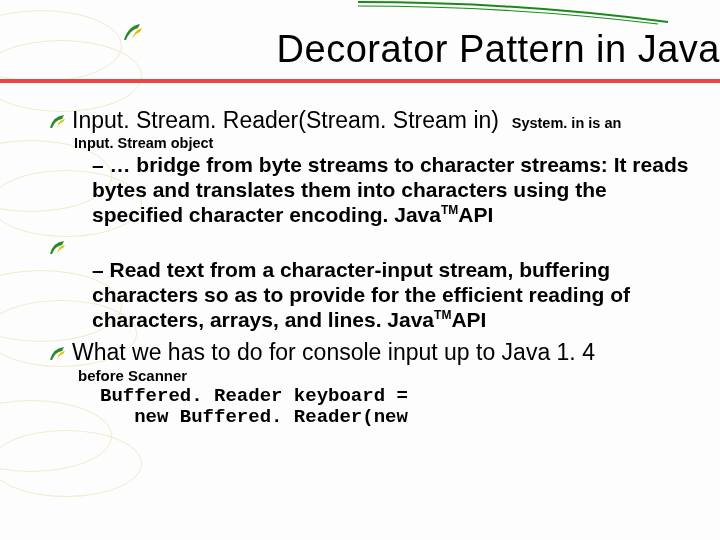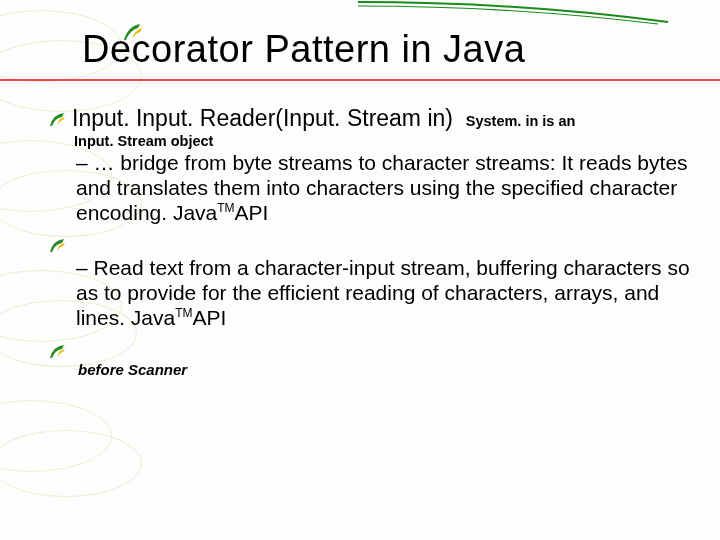--- a/index.html
+++ b/index.html
@@ -20,21 +20,22 @@
     pointer-events: none;
   }
   .bg-pattern .oval {
     position: absolute;
     border: 1px solid #ccb64a;
     border-radius: 50%;
   }
   .title-bar {
     position: relative;
     padding: 28px 0 8px 82px;
-    border-bottom: 2px solid #ef4444;
+    border-bottom: 4px solid #ef4444;
+    text-align: right;
   }
   .title {
     font-size: 38px;
     font-weight: 400;
     color: #000;
     letter-spacing: 0.5px;
   }
   .swoosh {
     position: absolute;
     right: 42px;
@@ -75,42 +76,42 @@
     font-weight: bold;
     vertical-align: baseline;
   }
   .subnote {
     font-size: 14.5px;
     font-weight: bold;
     margin-left: 26px;
     margin-top: 1px;
   }
   .sub-bullet {
-    margin-left: 28px;
+    margin-left: 44px;
     margin-top: 2px;
     font-size: 21px;
     line-height: 1.18;
+    font-weight: bold;
   }
   .sup {
     font-size: 12px;
     vertical-align: super;
   }
   .code-block {
     margin-left: 52px;
     margin-top: 2px;
     font-family: "Courier New", monospace;
     font-size: 19px;
     font-weight: bold;
     line-height: 1.12;
     white-space: pre;
   }
   .before-scanner {
     margin-left: 30px;
     font-size: 15px;
-    font-style: italic;
     font-weight: bold;
     margin-top: 1px;
   }
 </style>
 </head>
 <body>
 
 <div class="bg-pattern">
   <div class="oval" style="left:-40px;top:10px;width:160px;height:70px"></div>
   <div class="oval" style="left:-20px;top:40px;width:160px;height:70px"></div>
@@ -137,21 +138,21 @@
 </div>
 
 <div class="content">
 
   <div class="bullet-row">
     <svg class="bullet-icon" viewBox="0 0 18 18">
       <path d="M2 16 Q5 4 16 3 L14 7 Q7 8 4 16 Z" fill="#2a8a2a"></path>
       <path d="M9 16 Q10 8 17 7 L15 10 Q11 11 9 16 Z" fill="#e0c000"></path>
     </svg>
     <div class="bullet-text">
-      <span>Input. Input. Reader(Input. Stream in)</span>
+      <span>Input. Stream. Reader(Stream. Stream in)</span>
       &nbsp;<span class="annot">System. in is an</span>
     </div>
   </div>
   <div class="subnote">Input. Stream object</div>
   <div class="sub-bullet">
     <span>– … bridge from byte streams to character streams: It reads bytes and translates them into characters using the specified character encoding.  Java</span><span class="sup">TM</span><span>API</span>
   </div>
 
   <div class="bullet-row">
     <svg class="bullet-icon" viewBox="0 0 18 18">
@@ -161,16 +162,19 @@
   </div>
   <div class="sub-bullet">
     <span>– Read text from a character-input stream, buffering characters so as to provide for the efficient reading of characters, arrays, and lines. Java</span><span class="sup">TM</span><span>API</span>
   </div>
 
   <div class="bullet-row">
     <svg class="bullet-icon" viewBox="0 0 18 18">
       <path d="M2 16 Q5 4 16 3 L14 7 Q7 8 4 16 Z" fill="#2a8a2a"></path>
       <path d="M9 16 Q10 8 17 7 L15 10 Q11 11 9 16 Z" fill="#e0c000"></path>
     </svg>
+    <div class="bullet-text">What we has to do for console input up to Java 1. 4</div>
   </div>
   <div class="before-scanner">before Scanner</div>
+  <div class="code-block">Buffered. Reader keyboard =
+   new Buffered. Reader(new</div>
 
 </div>
 
 </body></html>

